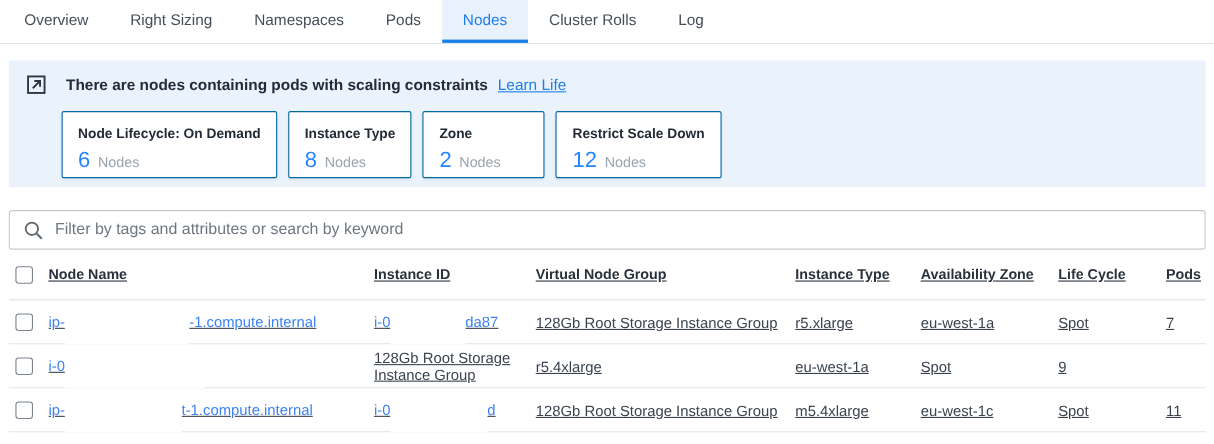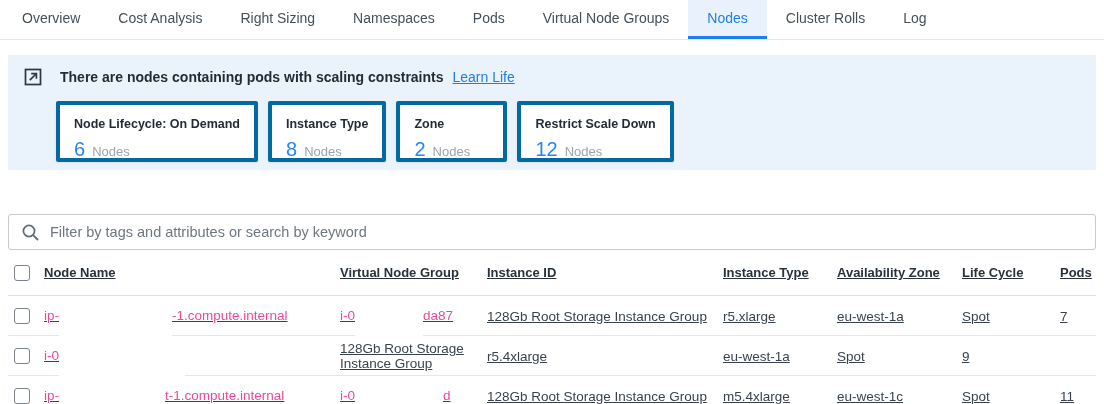--- a/index.html
+++ b/index.html
@@ -58,39 +58,39 @@
     text-decoration: underline;
     cursor: pointer;
   }
   .cards {
     display: flex;
     margin: 15px 0 0 32px;
     gap: 10px;
   }
   .card {
     background: #ffffff;
-    border: 4px solid #0369a1;
+    border: 1px solid #0369a1;
     border-radius: 2px;
     box-shadow: 0 1px 2px rgba(40,60,90,0.08);
     padding: 12px 14px 10px 14px;
     height: 61px;
   }
   .card-title {
     font-size: 12.5px;
     font-weight: 700;
     color: #232c36;
     white-space: nowrap;
   }
   .card-value-row { margin-top: 7px; display: flex; align-items: baseline; }
   .card-value { font-size: 20px; color: #2684ff; }
   .card-unit { font-size: 13px; color: #9aa4ae; margin-left: 7px; }
 
   
   .searchbar {
-    margin: 44px 8px 0 8px;
+    margin: 21px 8px 0 8px;
     height: 36px;
     border: 1px solid #c5cbd1;
     border-radius: 3px;
     display: flex;
     align-items: center;
     padding: 0 12px;
     background: #fff;
   }
   .search-icon { width: 19px; height: 19px; flex: 0 0 19px; }
   .searchbar input {
@@ -127,43 +127,41 @@
     color: #3a434d;
   }
   .checkbox {
     width: 16px; height: 16px;
     border: 1.5px solid #7b838c;
     border-radius: 3px;
     margin-left: 6px;
     background: #fff;
     cursor: pointer;
   }
-  .blue { color: #ec4899; }
+  .blue { color: #3b82f6; }
   .cell-flex { display: flex; align-items: center; height: 40px; overflow: hidden; }
   .cell-flex span { line-height: 40px; white-space: nowrap; }
   .redact {
     background: #ffffff;
     position: relative;
     z-index: 2;
     height: 38px;
     margin-top: 5px;
     align-self: flex-start;
     flex: 0 0 auto;
   }
 </style>
 </head>
 <body>
 
 <div class="tabbar">
   <div class="tab">Overview</div>
-  <div class="tab">Cost Analysis</div>
   <div class="tab">Right Sizing</div>
   <div class="tab">Namespaces</div>
   <div class="tab">Pods</div>
-  <div class="tab">Virtual Node Groups</div>
   <div class="tab active">Nodes</div>
   <div class="tab">Cluster Rolls</div>
   <div class="tab">Log</div>
 </div>
 
 <div class="banner">
   <div class="banner-top">
     <svg class="banner-icon" viewBox="0 0 18 18">
       <rect x="1.5" y="1.5" width="15" height="15" fill="none" stroke="#2d3640" stroke-width="1.7"></rect>
       <path d="M5.8 12.2 L12 6" fill="none" stroke="#2d3640" stroke-width="1.7"></path>
@@ -212,22 +210,22 @@
   <input type="text" placeholder="Filter by tags and attributes or search by keyword" style="">
 </div>
 
 <div class="table">
 
   <div class="trow thead">
     <div>
         <div class="checkbox"></div>
       </div>
     <div>Node Name</div>
+    <div>Instance ID</div>
     <div>Virtual Node Group</div>
-    <div>Instance ID</div>
     <div>Instance Type</div>
     <div>Availability Zone</div>
     <div>Life Cycle</div>
     <div>Pods</div>
   </div>
 
   <div class="trow tbody-row">
     <div>
         <div class="checkbox"></div>
       </div>

